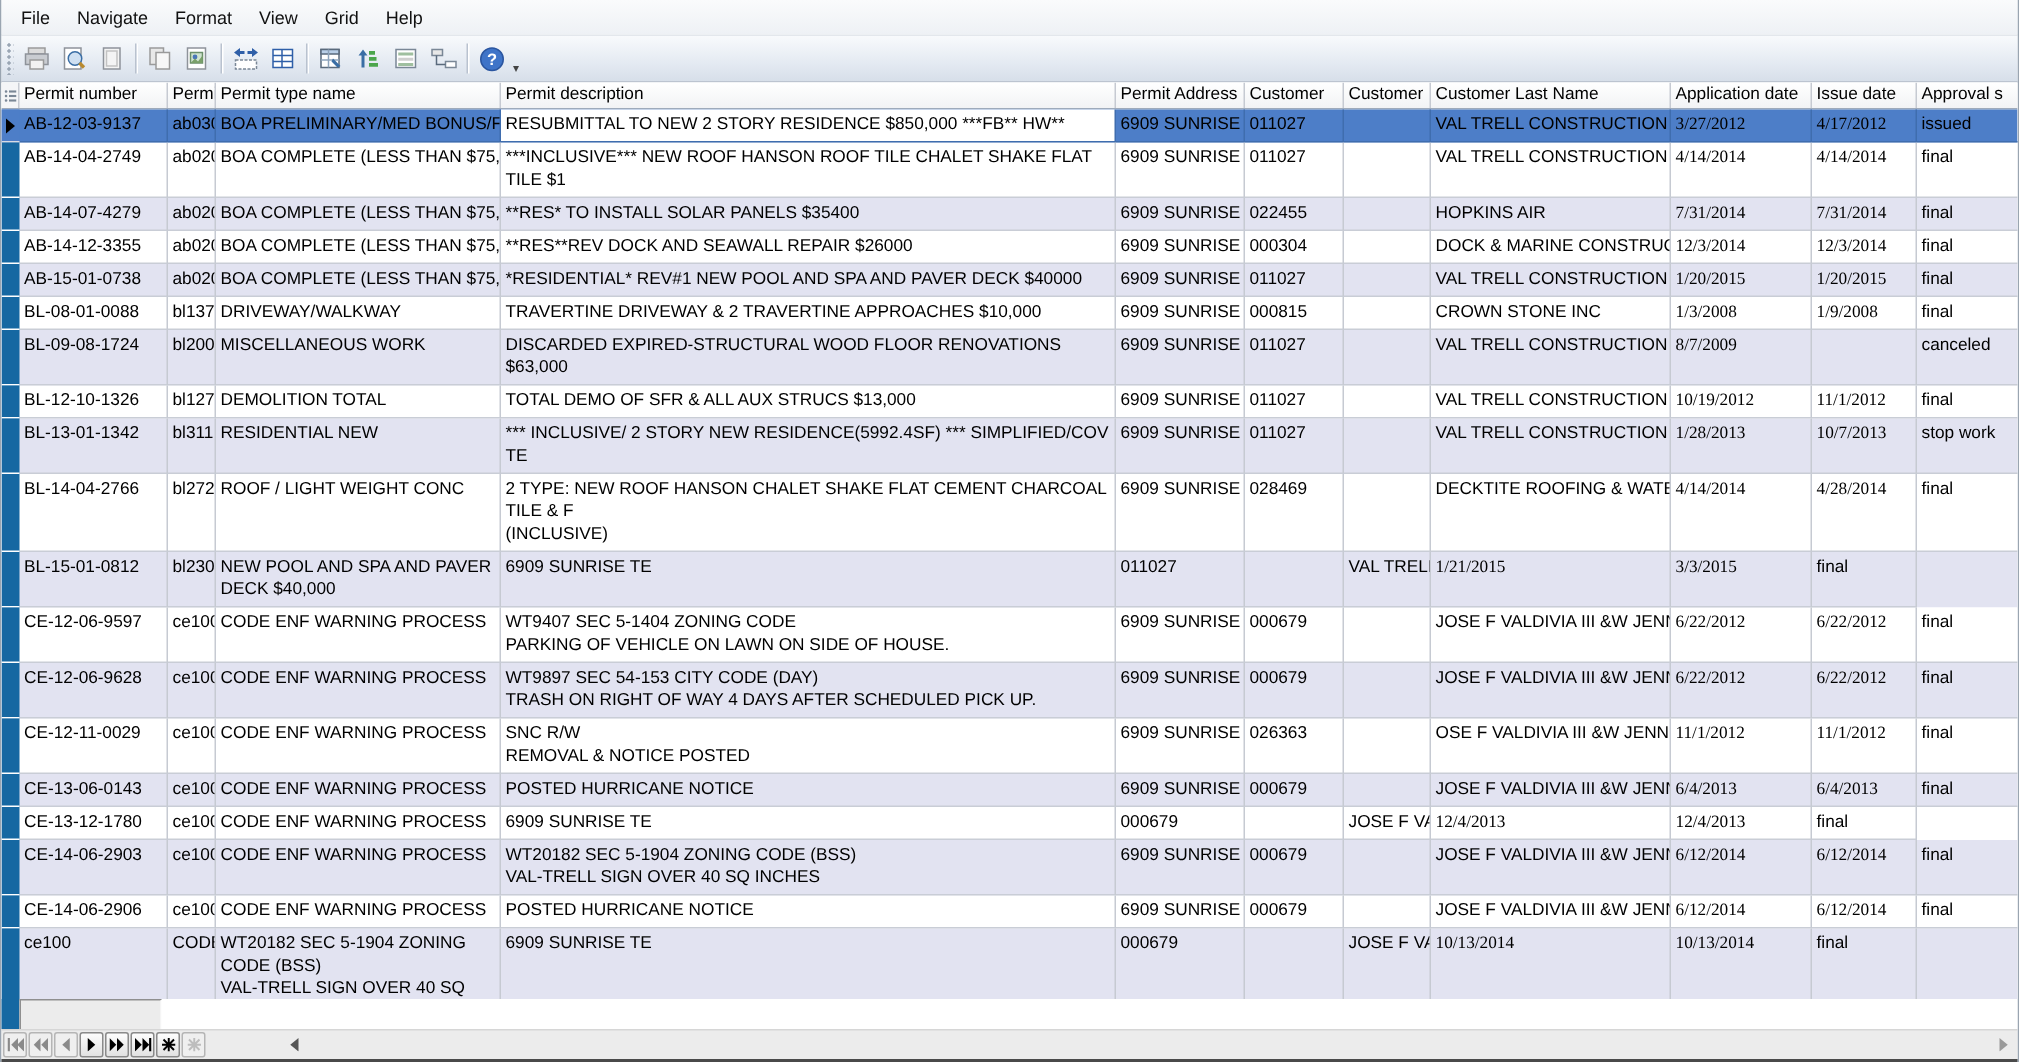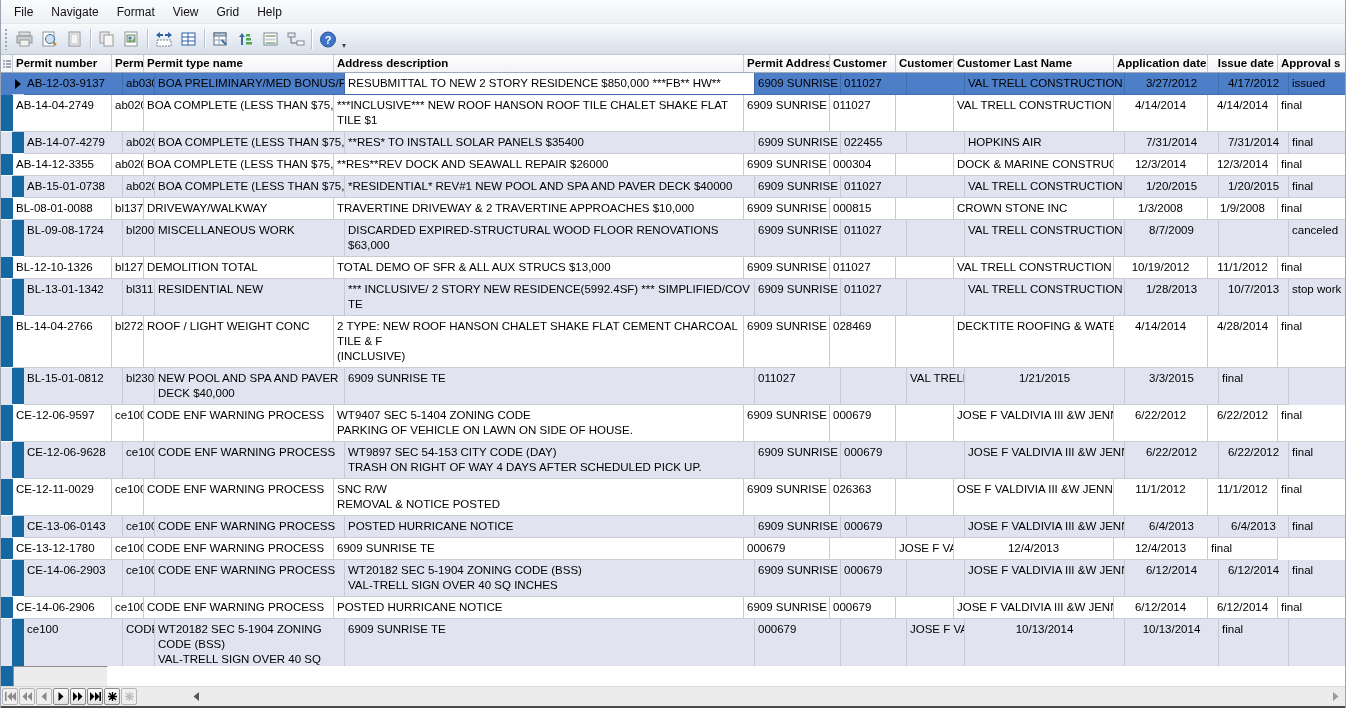--- a/index.html
+++ b/index.html
@@ -23,37 +23,37 @@
   .tbtn { width:25px; height:24px; display:flex; align-items:center; justify-content:center;
     border:1px solid transparent; border-radius:2px; }
   .tsep { width:1px; height:20px; background:#b9c2cf; margin:0 3px; box-shadow:1px 0 0 #fff; }
   .caret { font-size:8px; color:#444; margin-left:2px; align-self:flex-end; padding-bottom:4px; }
 
   
   .grid { position:absolute; top:55px; left:0; right:0; height:611px; background:#fff; overflow:hidden; }
   .grid-header { display:grid; grid-template-columns:12px 99px 32px 190px 410px 86px 66px 58px 160px 94px 70px minmax(69px,1fr);
     height:18px; background:linear-gradient(#ffffff,#f2f3f5); border-bottom:1px solid #9eaabb; }
   .hcorner { border-right:1px solid #c6cad2; display:flex; align-items:center; justify-content:center; background:#f4f5f7; }
-  .hcell { font-weight:bold; font-size:11.5px; color:#000; padding:2px 3px 0 3px;
+  .hcell { font-weight:normal; font-size:11.5px; color:#000; padding:2px 3px 0 3px;
     border-right:1px solid #c6cad2; white-space:nowrap; overflow:hidden; }
-  .hcell.center { text-align:right; }
+  .hcell.center { text-align:left; }
 
   .grid-row { display:grid; grid-template-columns:12px 99px 32px 190px 410px 86px 66px 58px 160px 94px 70px minmax(69px,1fr);
     background:#fff; }
-  .grid-row.alt { background:#e2e3f1;padding-left:11px; }
+  .grid-row.alt { background:#e2e3f1; }
   .grid-row.selected { background:#4d7ec8; }
   .rowsel { background:#1668a2; border-bottom:1px solid #fff; position:relative; }
   .grid-row.selected .rowsel { background:#4d7ec8; border-bottom-color:#d7dbe4; }
   .rowsel.cur::after { content:""; position:absolute; left:3px; top:50%; margin-top:-5px;
     border-left:6px solid #000; border-top:5px solid transparent; border-bottom:5px solid transparent; }
   .cell { font-size:11.5px; line-height:15px; color:#000; padding:3px 3px;
     border-right:1px solid #c6cad2; border-bottom:1px solid #c9cdd6;
     white-space:nowrap; overflow:hidden; }
   .cell.multi { white-space:pre-line; }
-  .cell.center { text-align:center; }
+  .cell.center { text-align:left;font-family:Liberation Serif, serif; }
   .grid-row.selected .cell { border-bottom-color:#3f6dae; border-right-color:#3f6dae; }
   .cell.current-cell { background:#fff; color:#000; }
 
   
   .count-strip { position:absolute; top:666px; left:0; right:0; height:20px; background:#fff; }
   .count-stub { position:absolute; left:0; top:0; width:12px; height:20px; background:#1668a2; }
   .count-box { position:absolute; left:12px; top:0; width:95px; height:34px; background:#ececec;
     border-top:1px solid #8f8f8f; border-left:1px solid #8f8f8f; border-right:1px solid #fdfdfd; border-bottom:1px solid #fdfdfd;
     font-size:12px; padding:18px 0 0 5px; color:#000; }
 
@@ -188,21 +188,21 @@
             <rect x="3" y="1.3" width="5" height="1.4" fill="#7a8796"></rect>
             <circle cx="1" cy="5" r="0.9" fill="#7a8796"></circle>
             <rect x="3" y="4.3" width="5" height="1.4" fill="#7a8796"></rect>
             <circle cx="1" cy="8" r="0.9" fill="#7a8796"></circle>
             <rect x="3" y="7.3" width="5" height="1.4" fill="#7a8796"></rect>
           </svg>
       </div>
     <div class="hcell">Permit number</div>
         <div class="hcell">Permit</div>
         <div class="hcell">Permit type name</div>
-        <div class="hcell">Address description</div>
+        <div class="hcell">Permit description</div>
         <div class="hcell">Permit Address</div>
         <div class="hcell">Customer</div>
         <div class="hcell">Customer</div>
         <div class="hcell">Customer Last Name</div>
         <div class="hcell center">Application date</div>
         <div class="hcell center">Issue date</div>
         <div class="hcell">Approval s</div>
       </div>
     <div id="grid-body">
         <div class="grid-row alt selected">

